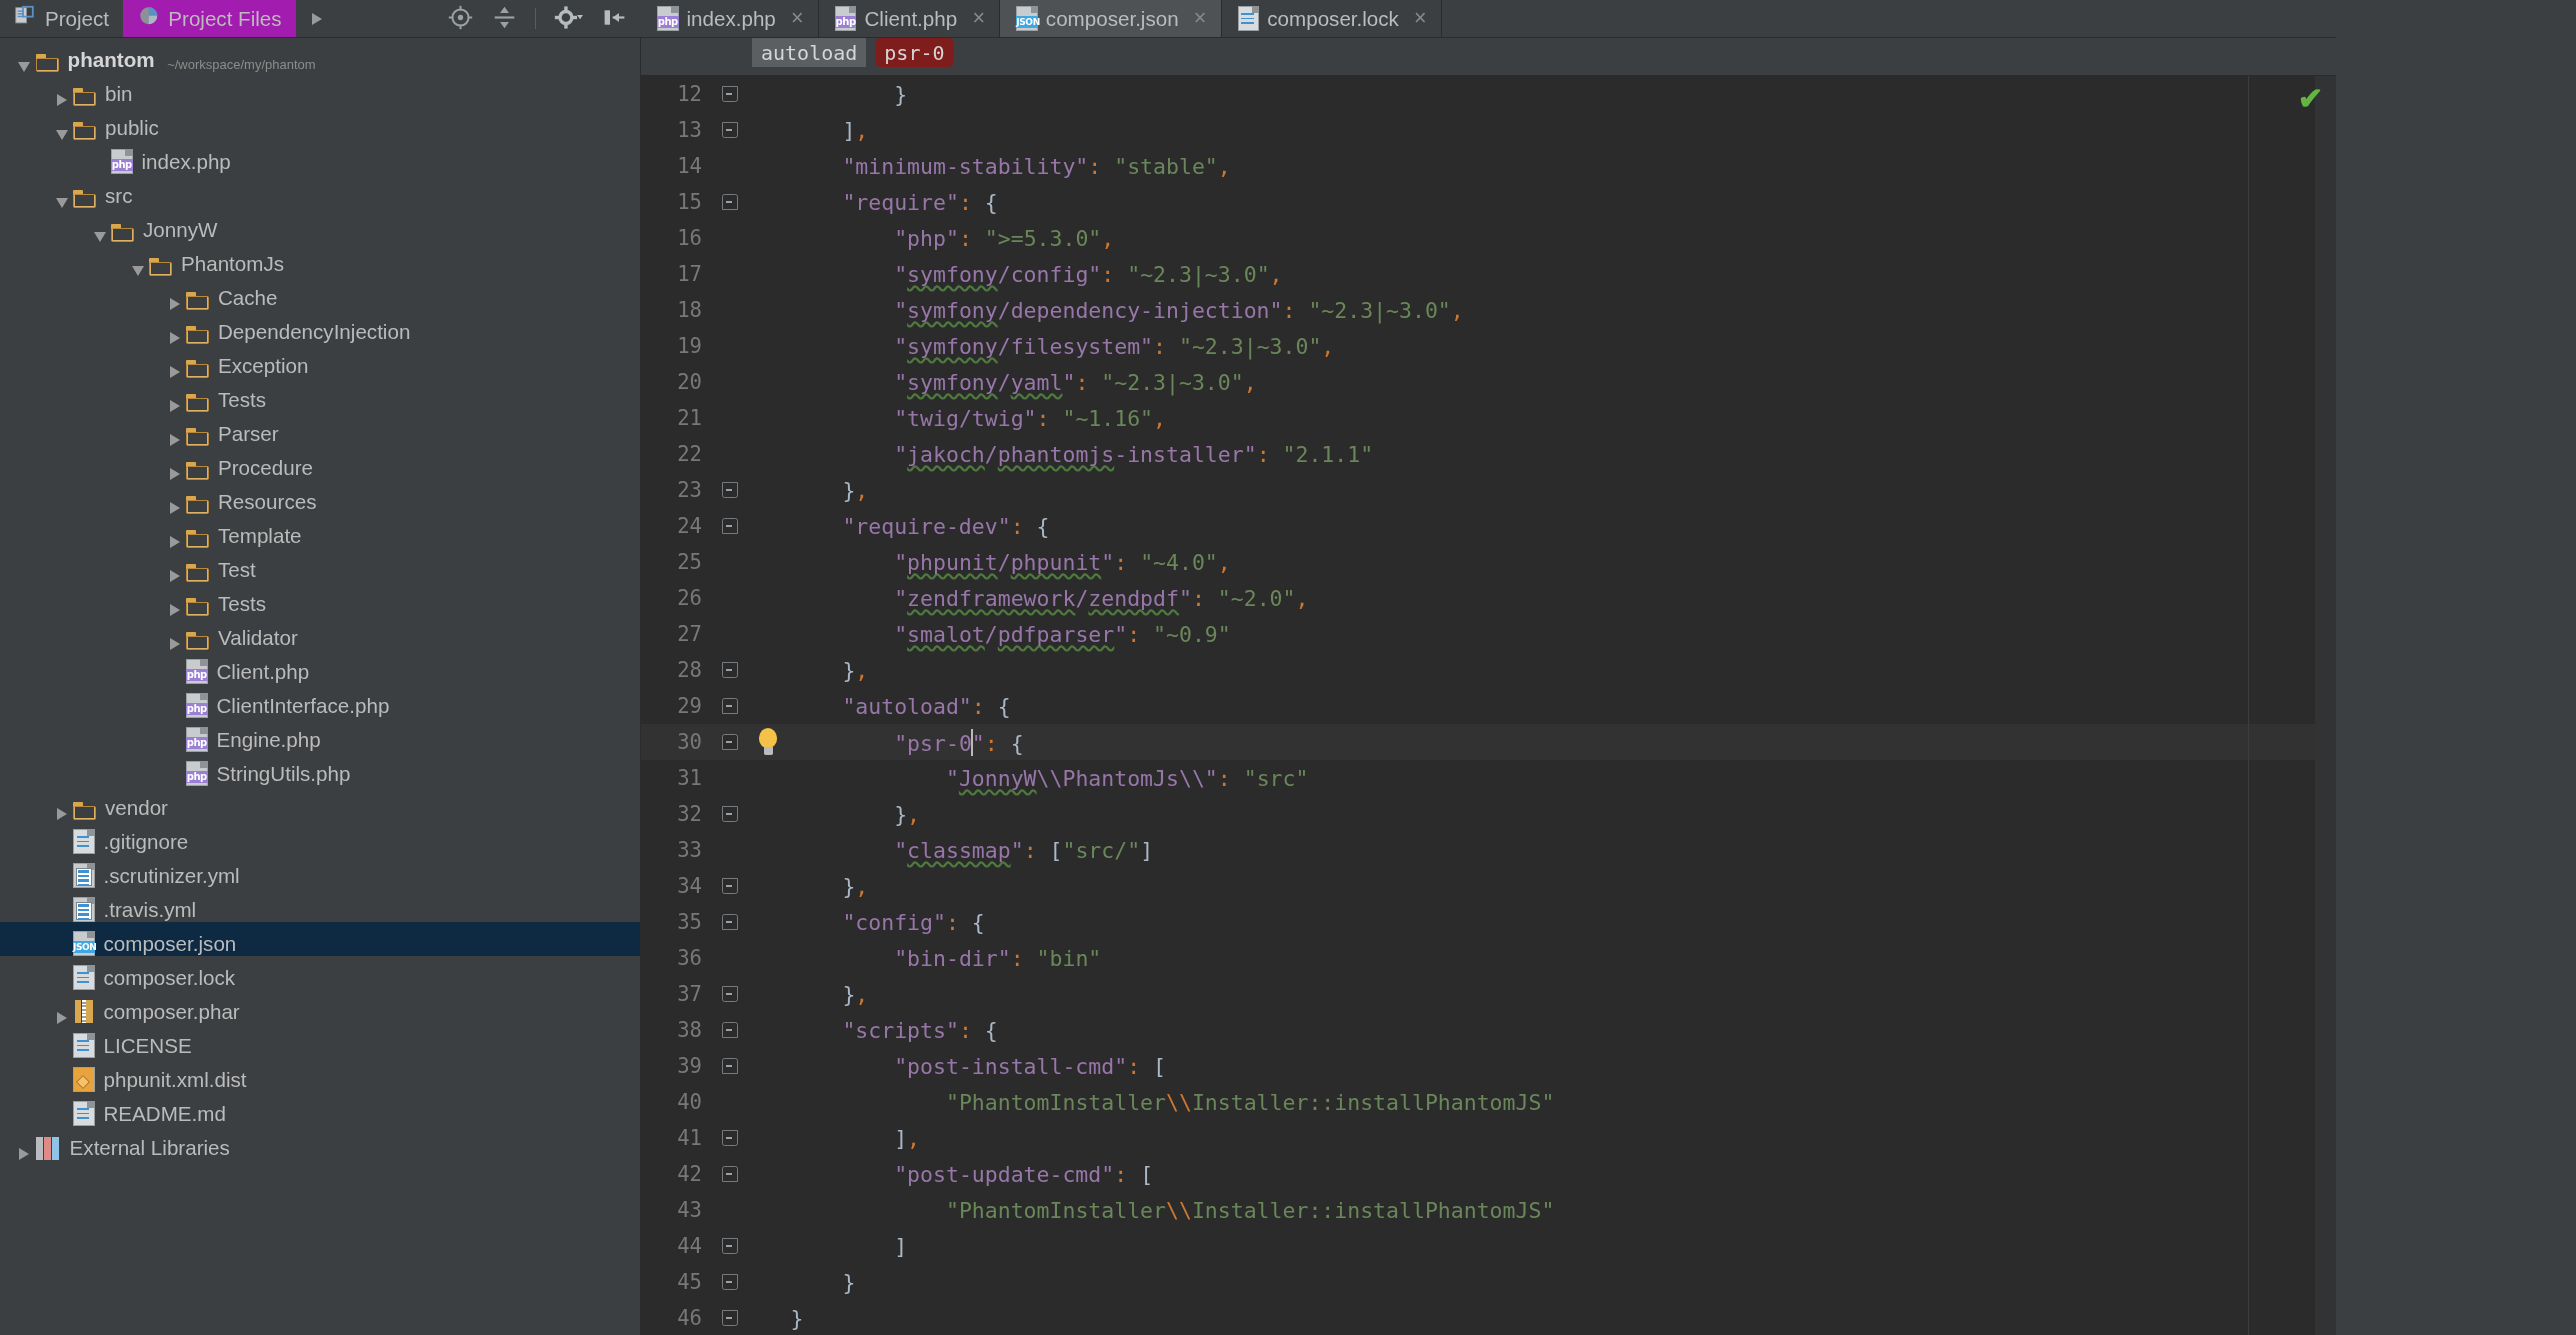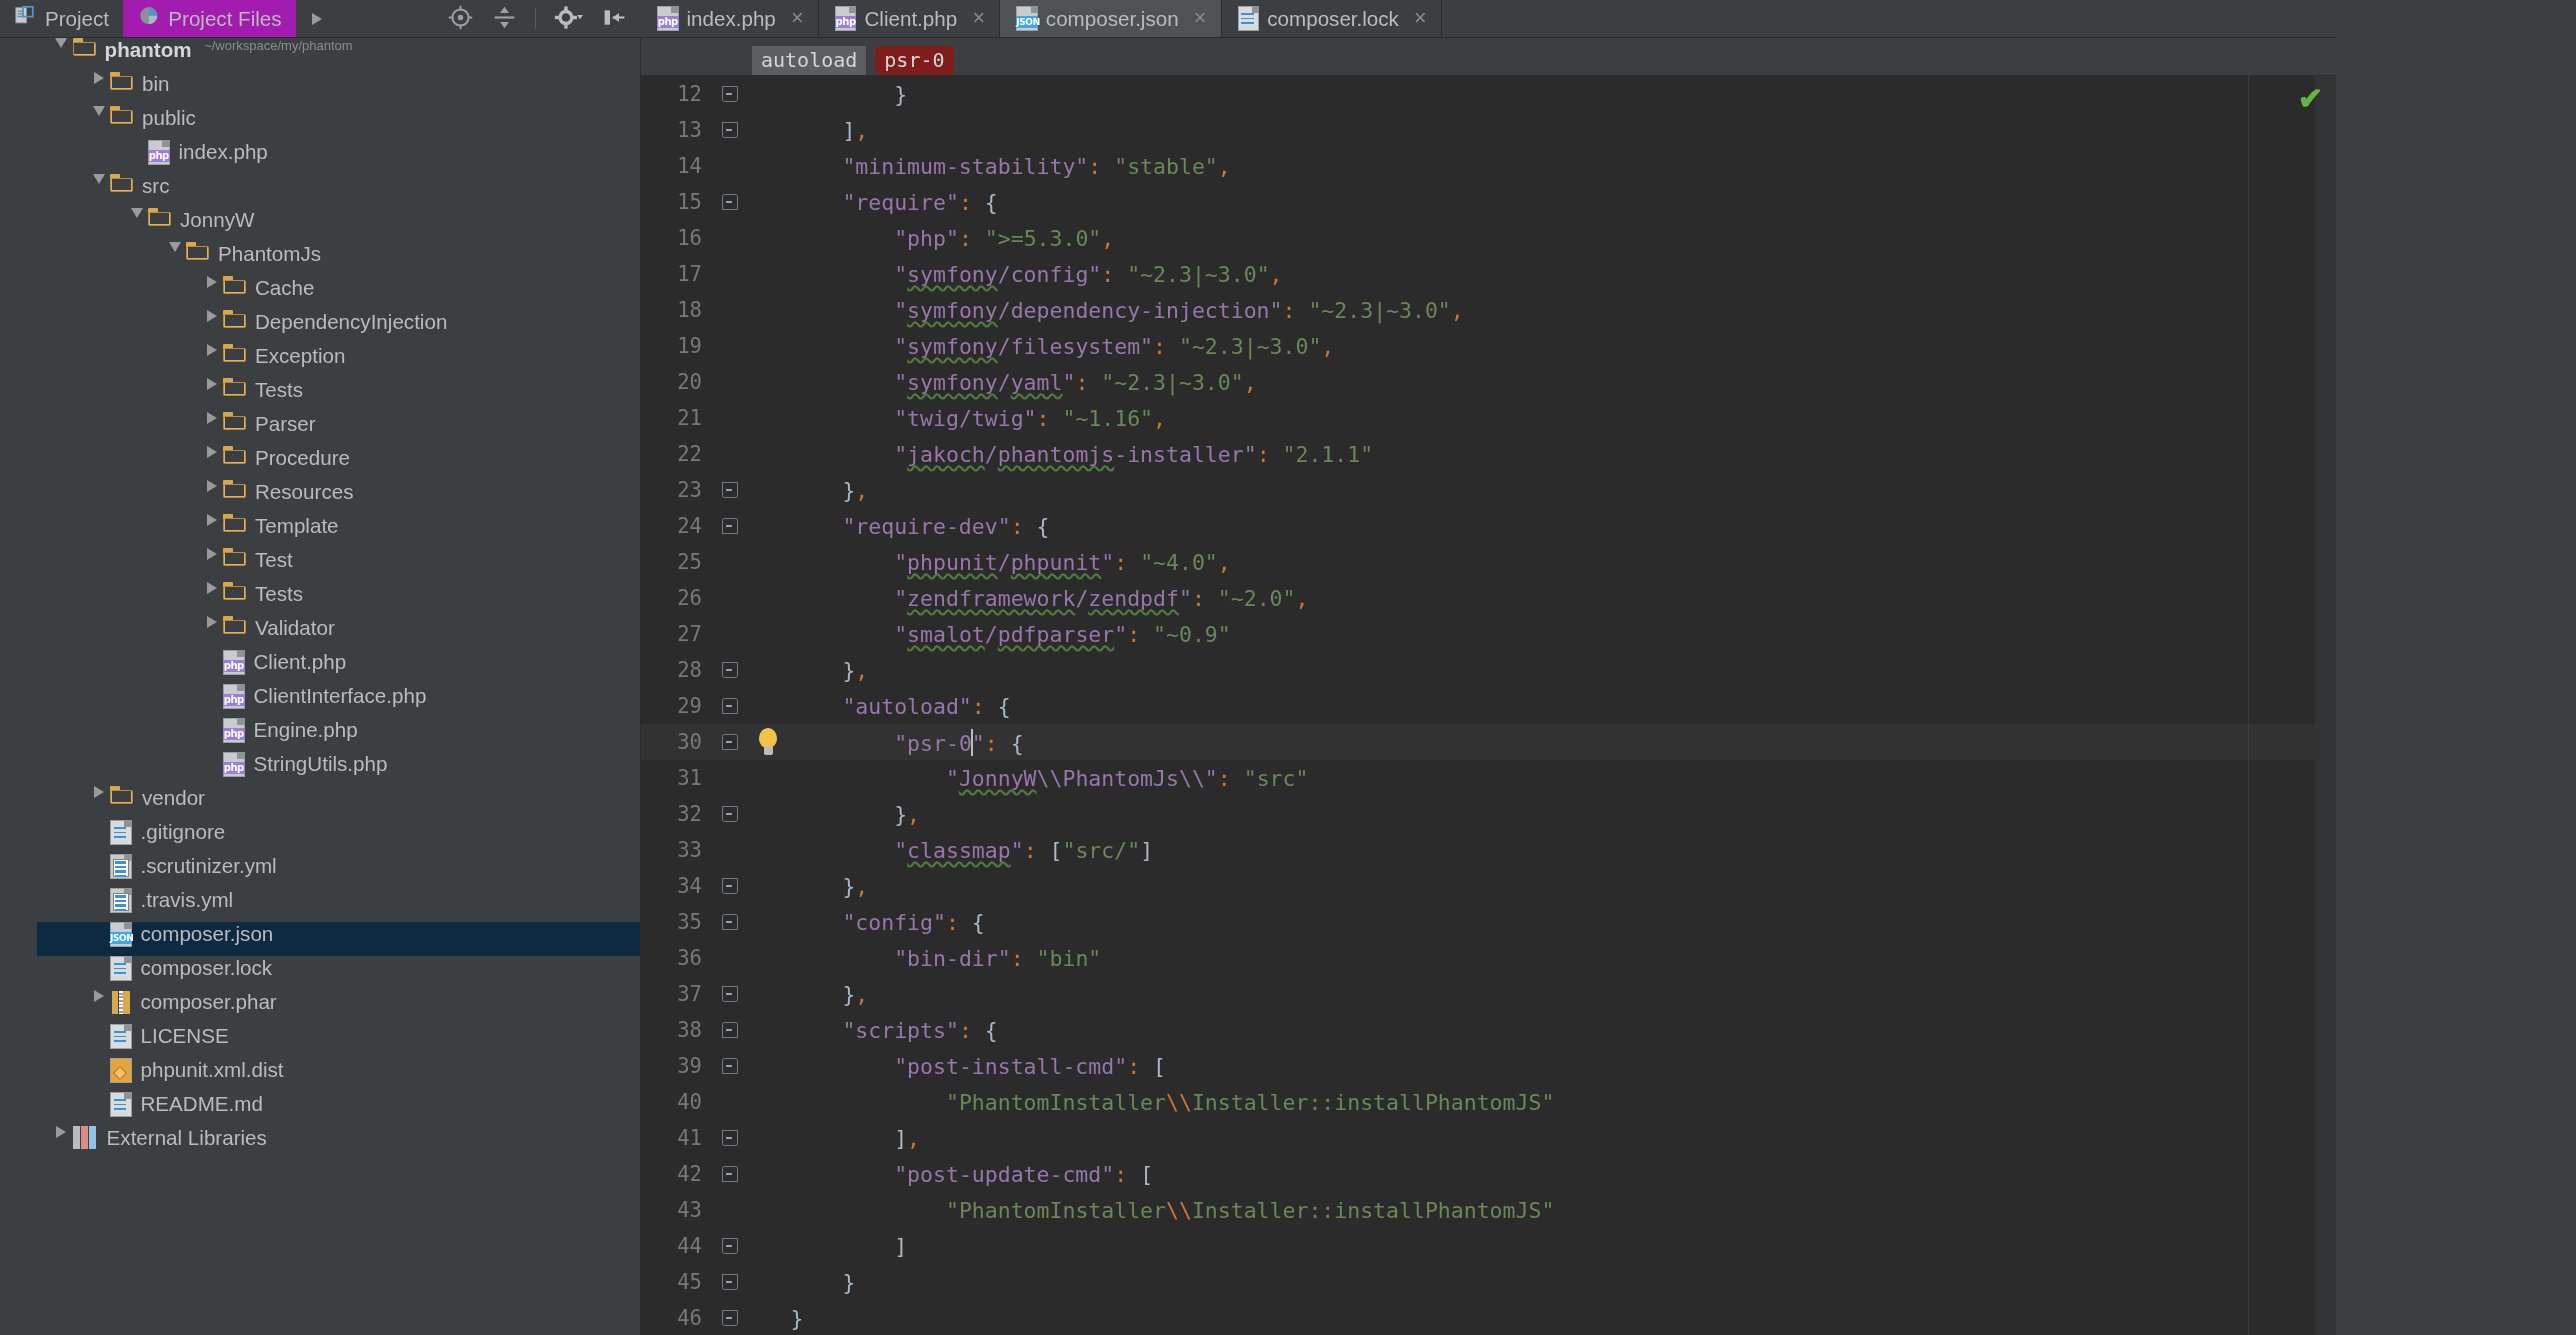--- a/index.html
+++ b/index.html
@@ -87,22 +87,22 @@
 
   
   .main { flex: 1 1 auto; display: flex; min-height: 0; }
 
   
   .tree {
     width: 641px; flex: 0 0 641px; background: #3c3f41;
     overflow: hidden; position: relative; border-right: 0.9px solid #2b2b2b;
   }
   .row {
-    display: flex; align-items: flex-start; height: 34px;
-    color: #bbbbbb; font-size: 20.6px; white-space: nowrap; padding-right: 5.4px; margin-left: 37px;
+    display: flex; align-items: flex-end; height: 34px;
+    color: #bbbbbb; font-size: 20.6px; white-space: nowrap; padding-right: 5.4px;
   }
   .row.sel { background: #0d2a42; }
   .row .twisty { width: 23px; flex: 0 0 23px; display: flex; align-items: center;
      justify-content: center; }
   .row .nm { margin-left: 9px; }
   .row .nm.bold { font-weight: bold; color: #d6d6d6; }
   .row .path { margin-left: 12.6px; color: #8c8c8c; font-size: 13px; }
   .tri { width: 0; height: 0; }
   .tri.right { border-left: 10px solid #9a9a9a; border-top: 6.3px solid transparent;
      border-bottom: 6.3px solid transparent; }
@@ -112,21 +112,21 @@
   .extlib i { position:absolute; top:0; width:7.2px; height:23px; display:block; }
   .extlib i:nth-child(1){left:0;background:#b9bcbe;}
   .extlib i:nth-child(2){left:8px;background:#e08a86;}
   .extlib i:nth-child(3){left:16px;background:#8fc4e8;}
 
   
   .editor { flex: 1 1 auto; display: flex; flex-direction: column; min-width: 0;
     background: #2b2b2b; position: relative; }
   .breadcrumbs {
     height: 38px; flex: 0 0 38px; background: #3c3f41;
-    display: flex; align-items: flex-end; padding-left: 111px; gap: 9px;
+    display: flex; align-items: flex-start; padding-left: 111px; gap: 9px;
     border-bottom: 0.9px solid #2b2b2b;
   }
   .crumb { font-family: "DejaVu Sans Mono", monospace; font-size: 20px;
      padding: 2.7px 9px; color: #d6d6d6; }
   .crumb.c1 { background: #5b5f61; }
   .crumb.c2 { background: #7f1d1d; border-radius: 6px; }
 
   .codearea { flex: 1 1 auto; position: relative; overflow: hidden; background: #2b2b2b; }
   .code-scroll { position: absolute; inset: 0; }
   .line {

